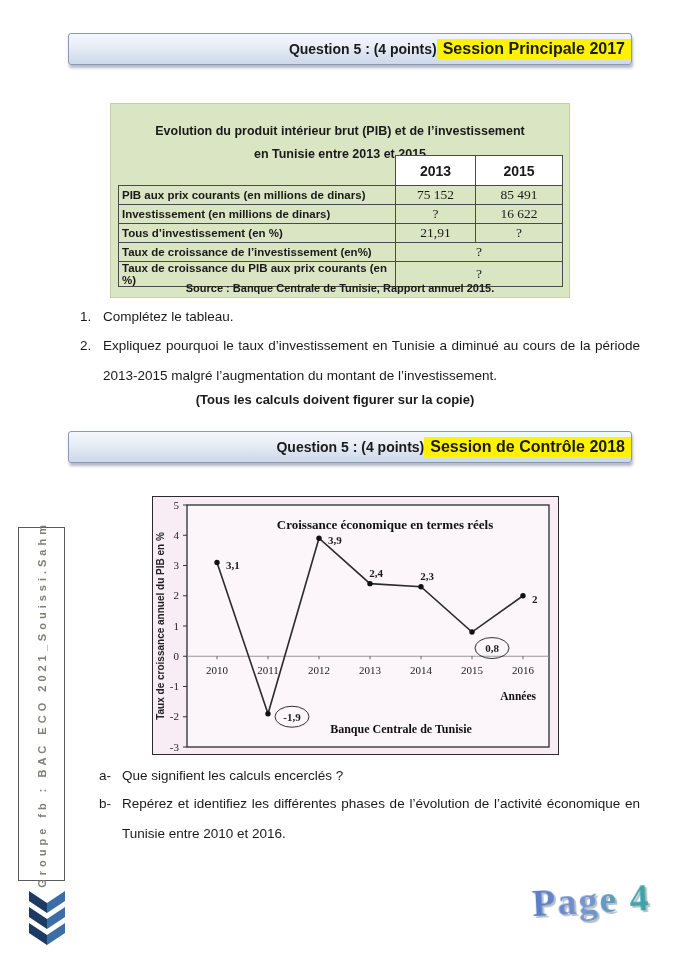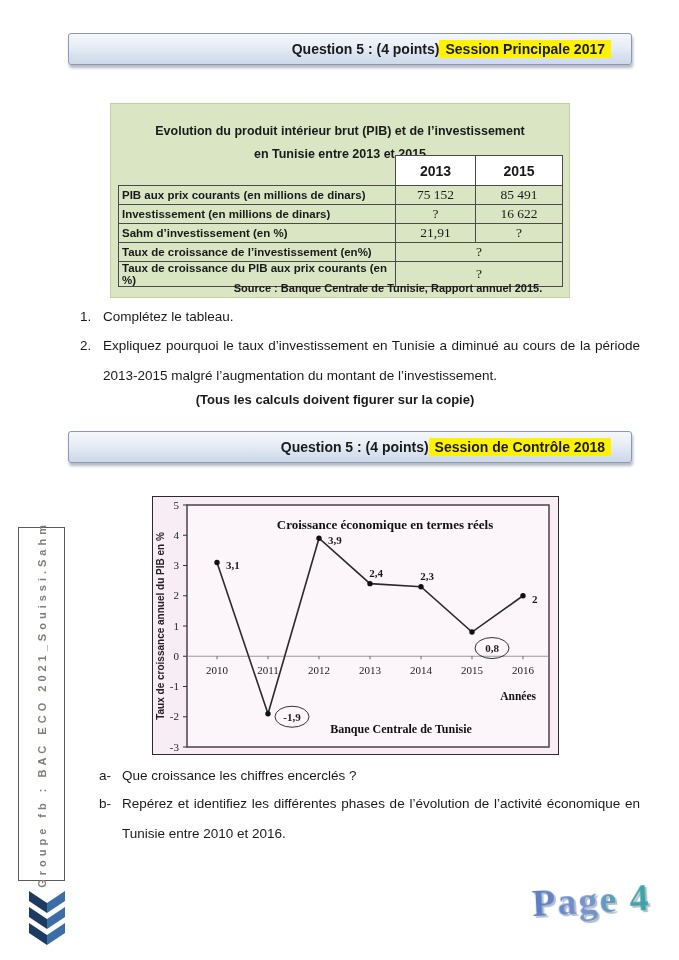--- a/index.html
+++ b/index.html
@@ -11,22 +11,22 @@
   
   .qbar{
     position:absolute;left:68px;width:562px;height:30px;
     border:1px solid #8a99b5;border-radius:3px;
     background:linear-gradient(180deg,#f4f7fb 0%,#e9eef6 40%,#d9e2ef 70%,#cdd9ea 100%);
     box-shadow:1px 3px 3px rgba(90,100,120,.45);
     display:flex;align-items:center;justify-content:flex-end;
   }
   .qbar .qtitle{font-weight:bold;font-size:14px;padding-left:14px;}
   .qbar .session{
-    font-weight:bold;font-size:14px;background:var(--highlight,#fff200);
-    padding:1px 6px;margin-right:20px;
+    font-weight:bold;font-size:16px;background:var(--highlight,#fff200);
+    padding:1px 6px;margin-right:0;
   }
   
   .tablebox{
     position:absolute;left:110px;top:103px;width:458px;height:193px;
     background:var(--table-bg,#dae5c3);border:1px solid #c3d1a4;
   }
   .tbl-title{font-weight:bold;font-size:12.5px;text-align:center;margin-top:20px;}
   .tbl-title2{font-weight:bold;font-size:12.5px;text-align:center;margin-top:9px;}
   table.datatbl{
     position:absolute;left:7px;top:51px;border-collapse:collapse;
@@ -36,21 +36,21 @@
   table.datatbl td.noborder{border:none;}
   table.datatbl td.yearhead{
     background:#ffffff;font-weight:bold;font-size:14px;text-align:center;height:29px;
   }
   table.datatbl td.rowlabel{font-weight:bold;font-size:11.5px;margin-top:17px;}
   table.datatbl td.val{
     font-family:"Liberation Serif",serif;font-size:13.5px;text-align:center;
   }
   .source{
     position:absolute;left:0;bottom:3px;width:100%;text-align:center;
-    font-weight:bold;font-size:11px;margin-left:48px;
+    font-weight:bold;font-size:11px;
   }
   
   .qitem{position:absolute;font-size:13.5px;line-height:30px;}
   .qitem .qnum{position:absolute;left:0;top:0;}
   .qitem .qtext{display:block;margin-left:23px;text-align:justify;}
   .note{
     position:absolute;left:100px;top:392px;width:470px;text-align:center;
     font-weight:bold;font-size:13px;
   }
   
@@ -114,21 +114,21 @@
         <td class="rowlabel">PIB aux prix courants (en millions de dinars)</td>
         <td class="val">75 152</td>
         <td class="val">85 491</td>
       </tr>
       <tr>
         <td class="rowlabel">Investissement (en millions de dinars)</td>
         <td class="val">?</td>
         <td class="val">16 622</td>
       </tr>
       <tr>
-        <td class="rowlabel">Sahm d’investissement (en %)</td>
+        <td class="rowlabel">Tous d’investissement (en %)</td>
         <td class="val">21,91</td>
         <td class="val">?</td>
       </tr>
       <tr>
         <td class="rowlabel">Taux de croissance de l’investissement (en%)</td>
         <td class="val" colspan="2">?</td>
       </tr>
       <tr>
         <td class="rowlabel">Taux de croissance du PIB aux prix courants (en %)</td>
         <td class="val" colspan="2">?</td>
@@ -208,21 +208,21 @@
         <text x="379" y="105.75" text-anchor="start" class="plabel">2</text>
         <text x="232" y="32" text-anchor="middle" class="ctitle">Croissance économique en termes réels</text>
         <text x="248" y="236" text-anchor="middle" class="ccap">Banque Centrale de Tunisie</text>
         <text x="383" y="203.25" text-anchor="end" class="cxlab">Années</text>
         <text x="11" y="129" text-anchor="middle" class="ylab" transform="rotate(-90 11 129)">Taux de croissance annuel du PIB en %</text>
       </svg>
   </div>
 
   <div class="qitem" style="left:99px;top:761px;width:541px;">
     <span class="qnum">a-</span>
-    <span class="qtext">Que croissance les chiffres encerclés ?</span>
+    <span class="qtext">Que signifient les calculs encerclés ?</span>
   </div>
   <div class="qitem" style="left:99px;top:789px;width:541px;">
     <span class="qnum">b-</span>
     <span class="qtext">Repérez et identifiez les différentes phases de l’évolution de l’activité économique en Tunisie entre 2010 et 2016.</span>
   </div>
 
   <div class="sidebox">
     <span class="sidetext">Groupe fb : BAC ECO 2021_Souissi.Sahm</span>
   </div>
   <div class="chevrons">

